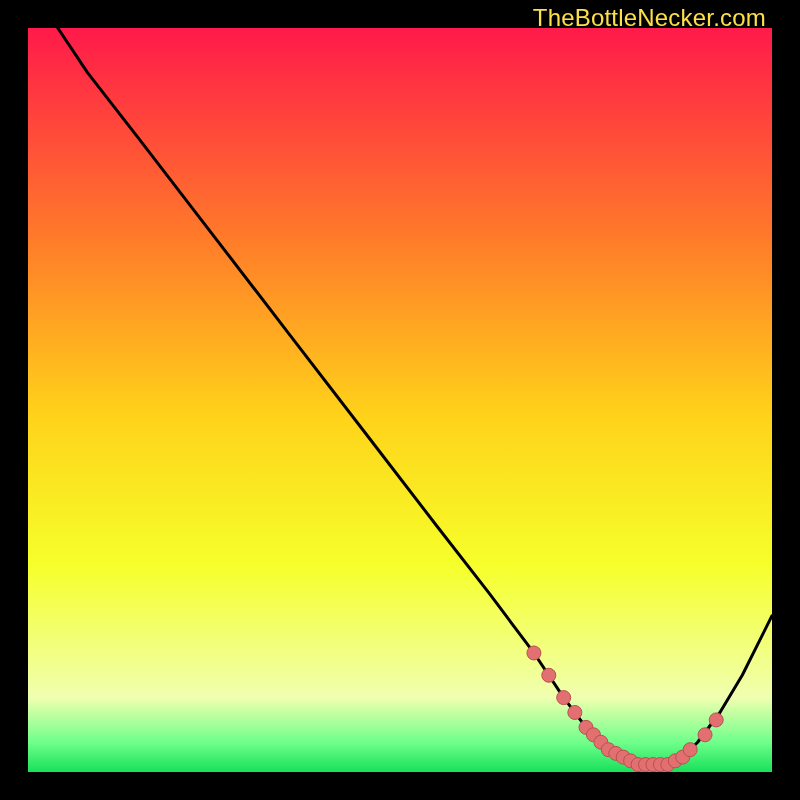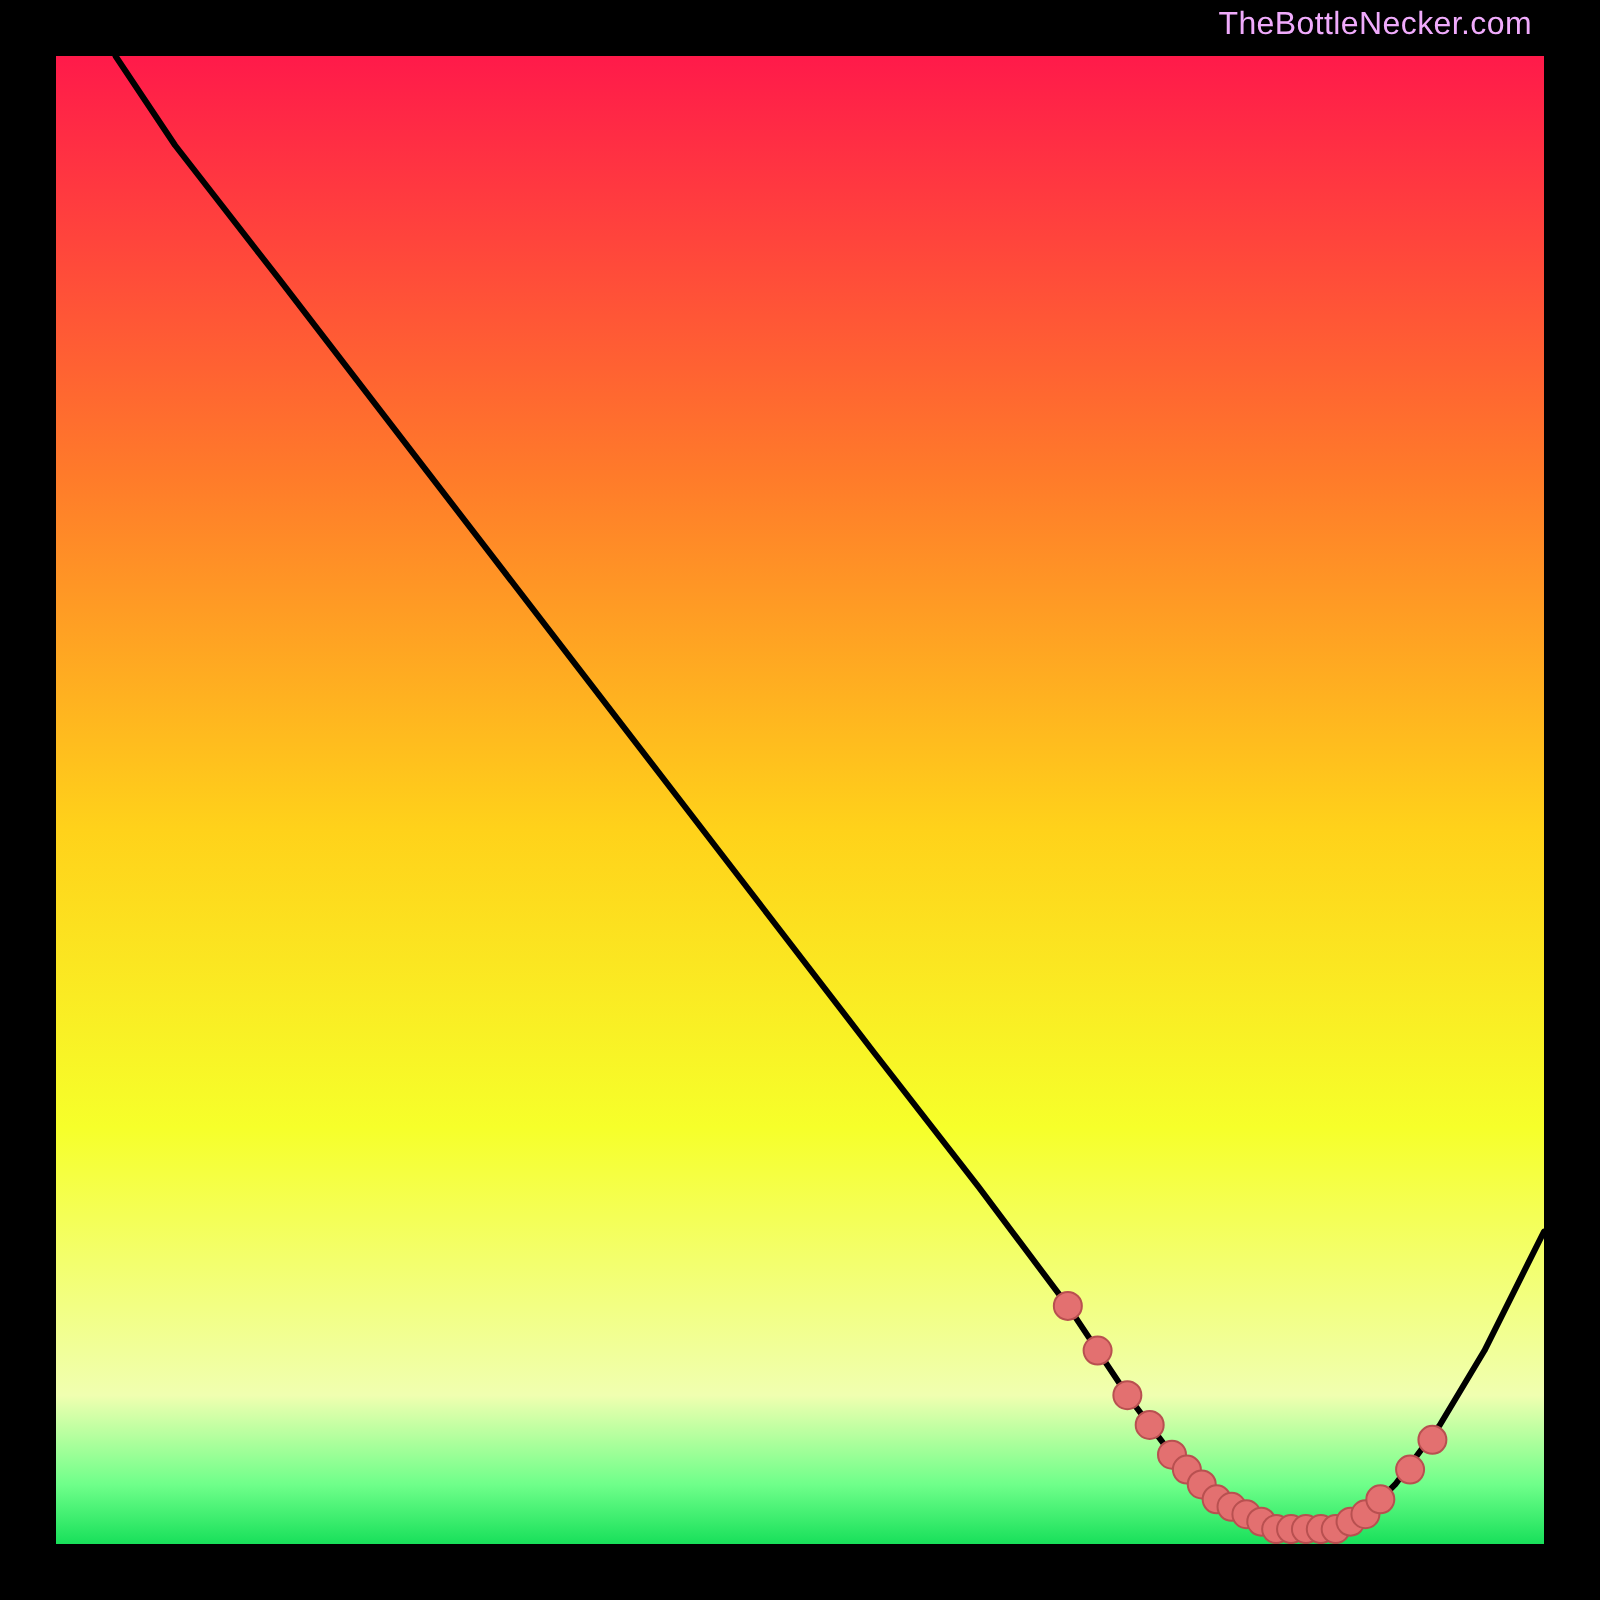--- a/index.html
+++ b/index.html
@@ -23,22 +23,22 @@
     position: absolute;
     left: 0;
     top: 0;
     width: 744px;
     height: 744px;
   }
   .watermark {
     position: absolute;
     top: 4px;
     right: 34px;
-    color: #f0abfc;
-    font-size: 16px;
+    color: #fde047;
+    font-size: 24px;
     font-weight: 500;
     letter-spacing: 0.2px;
   }
 </style>
 </head>
 <body>
 
 <div class="watermark">TheBottleNecker.com</div>
 
 <div class="frame">

